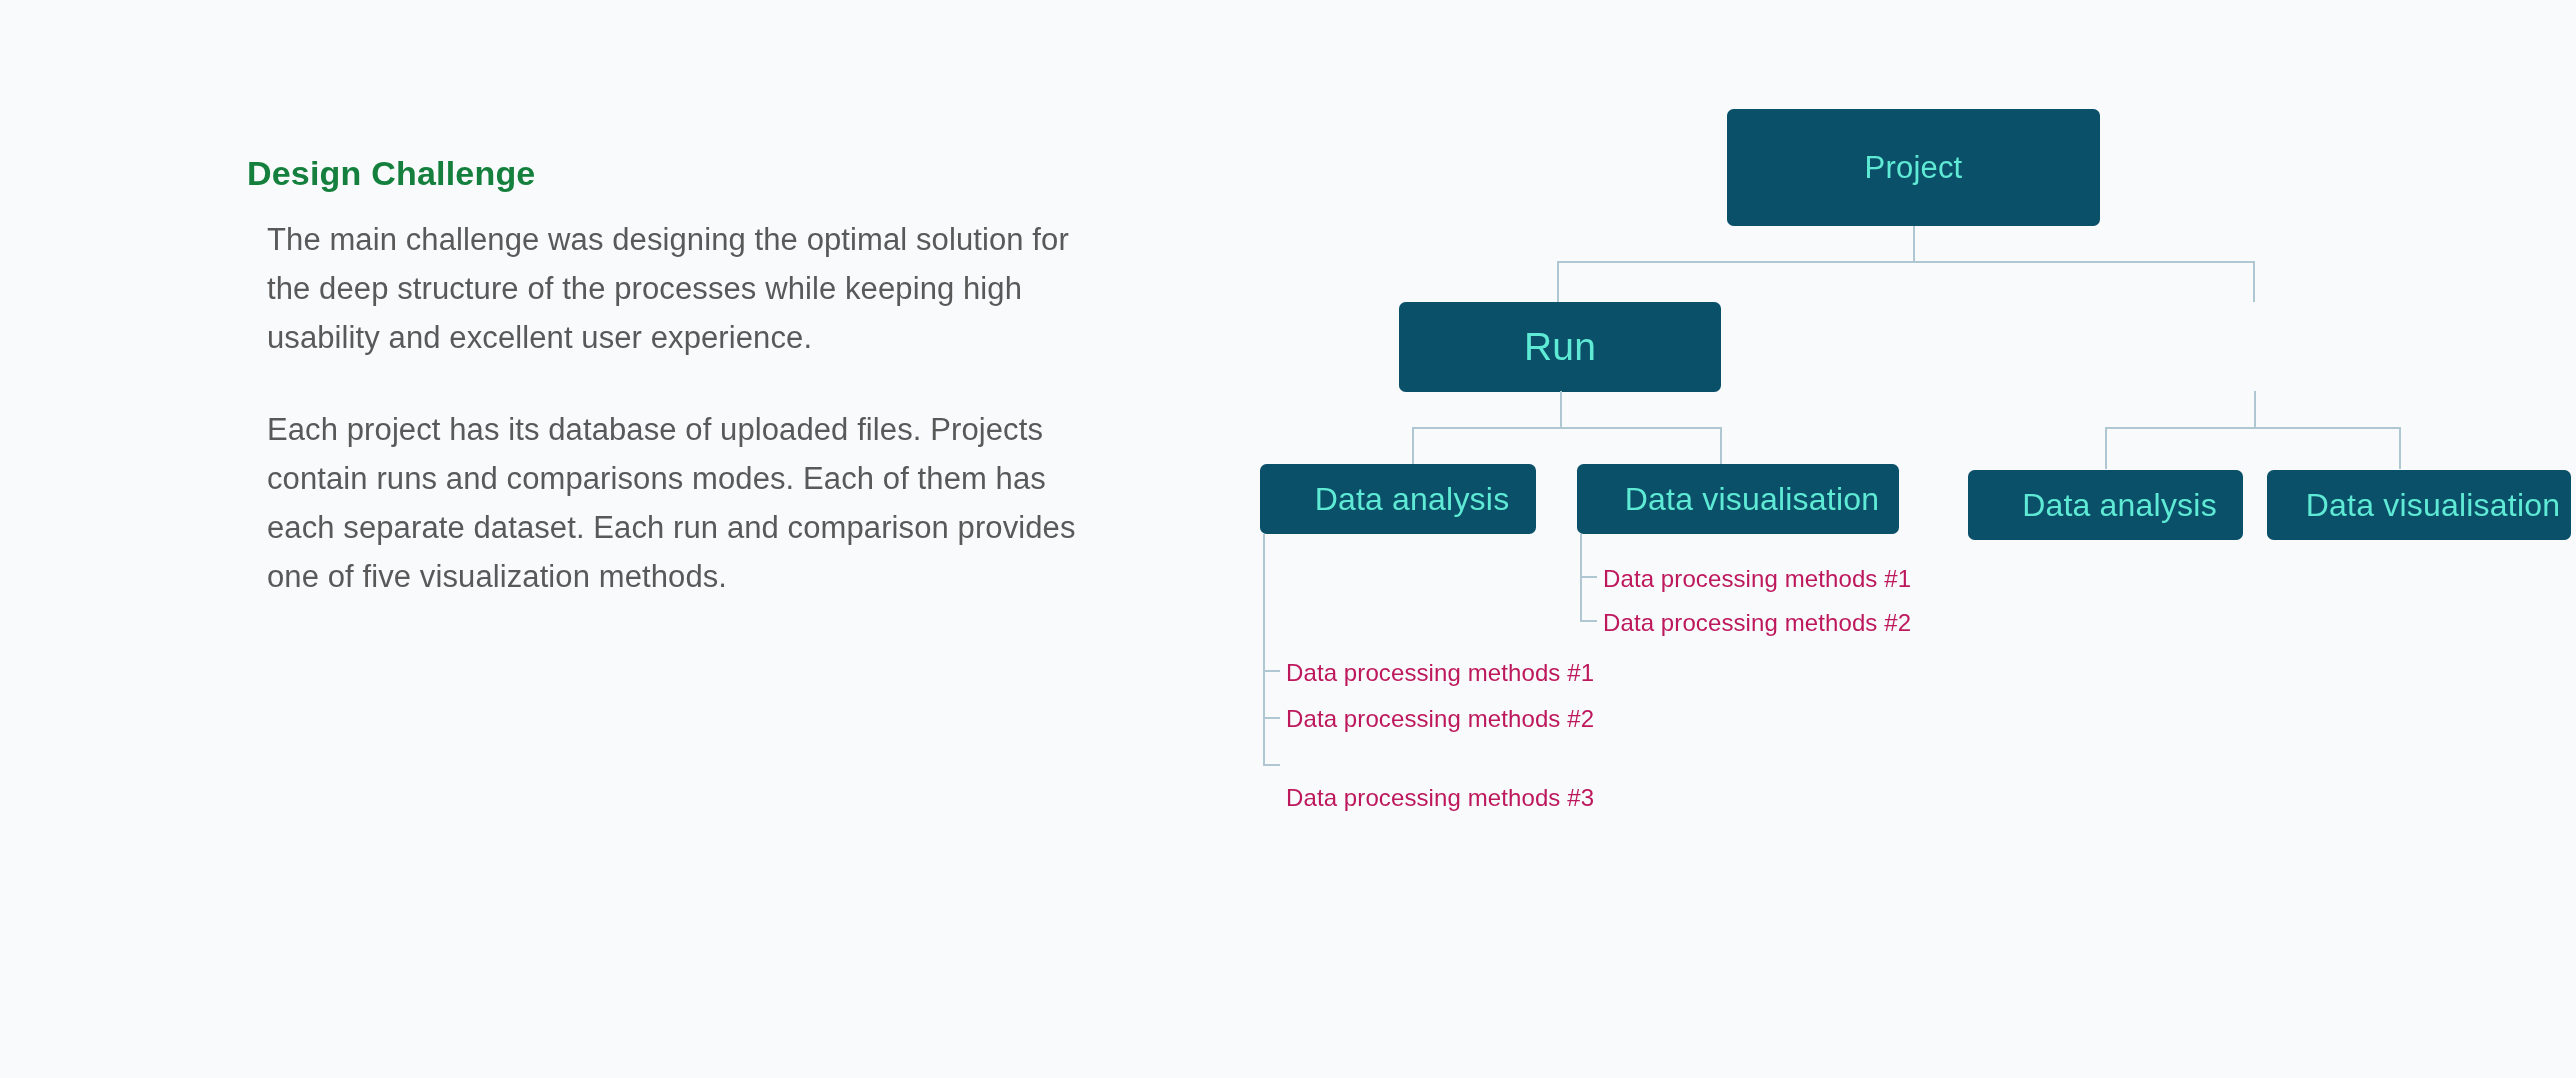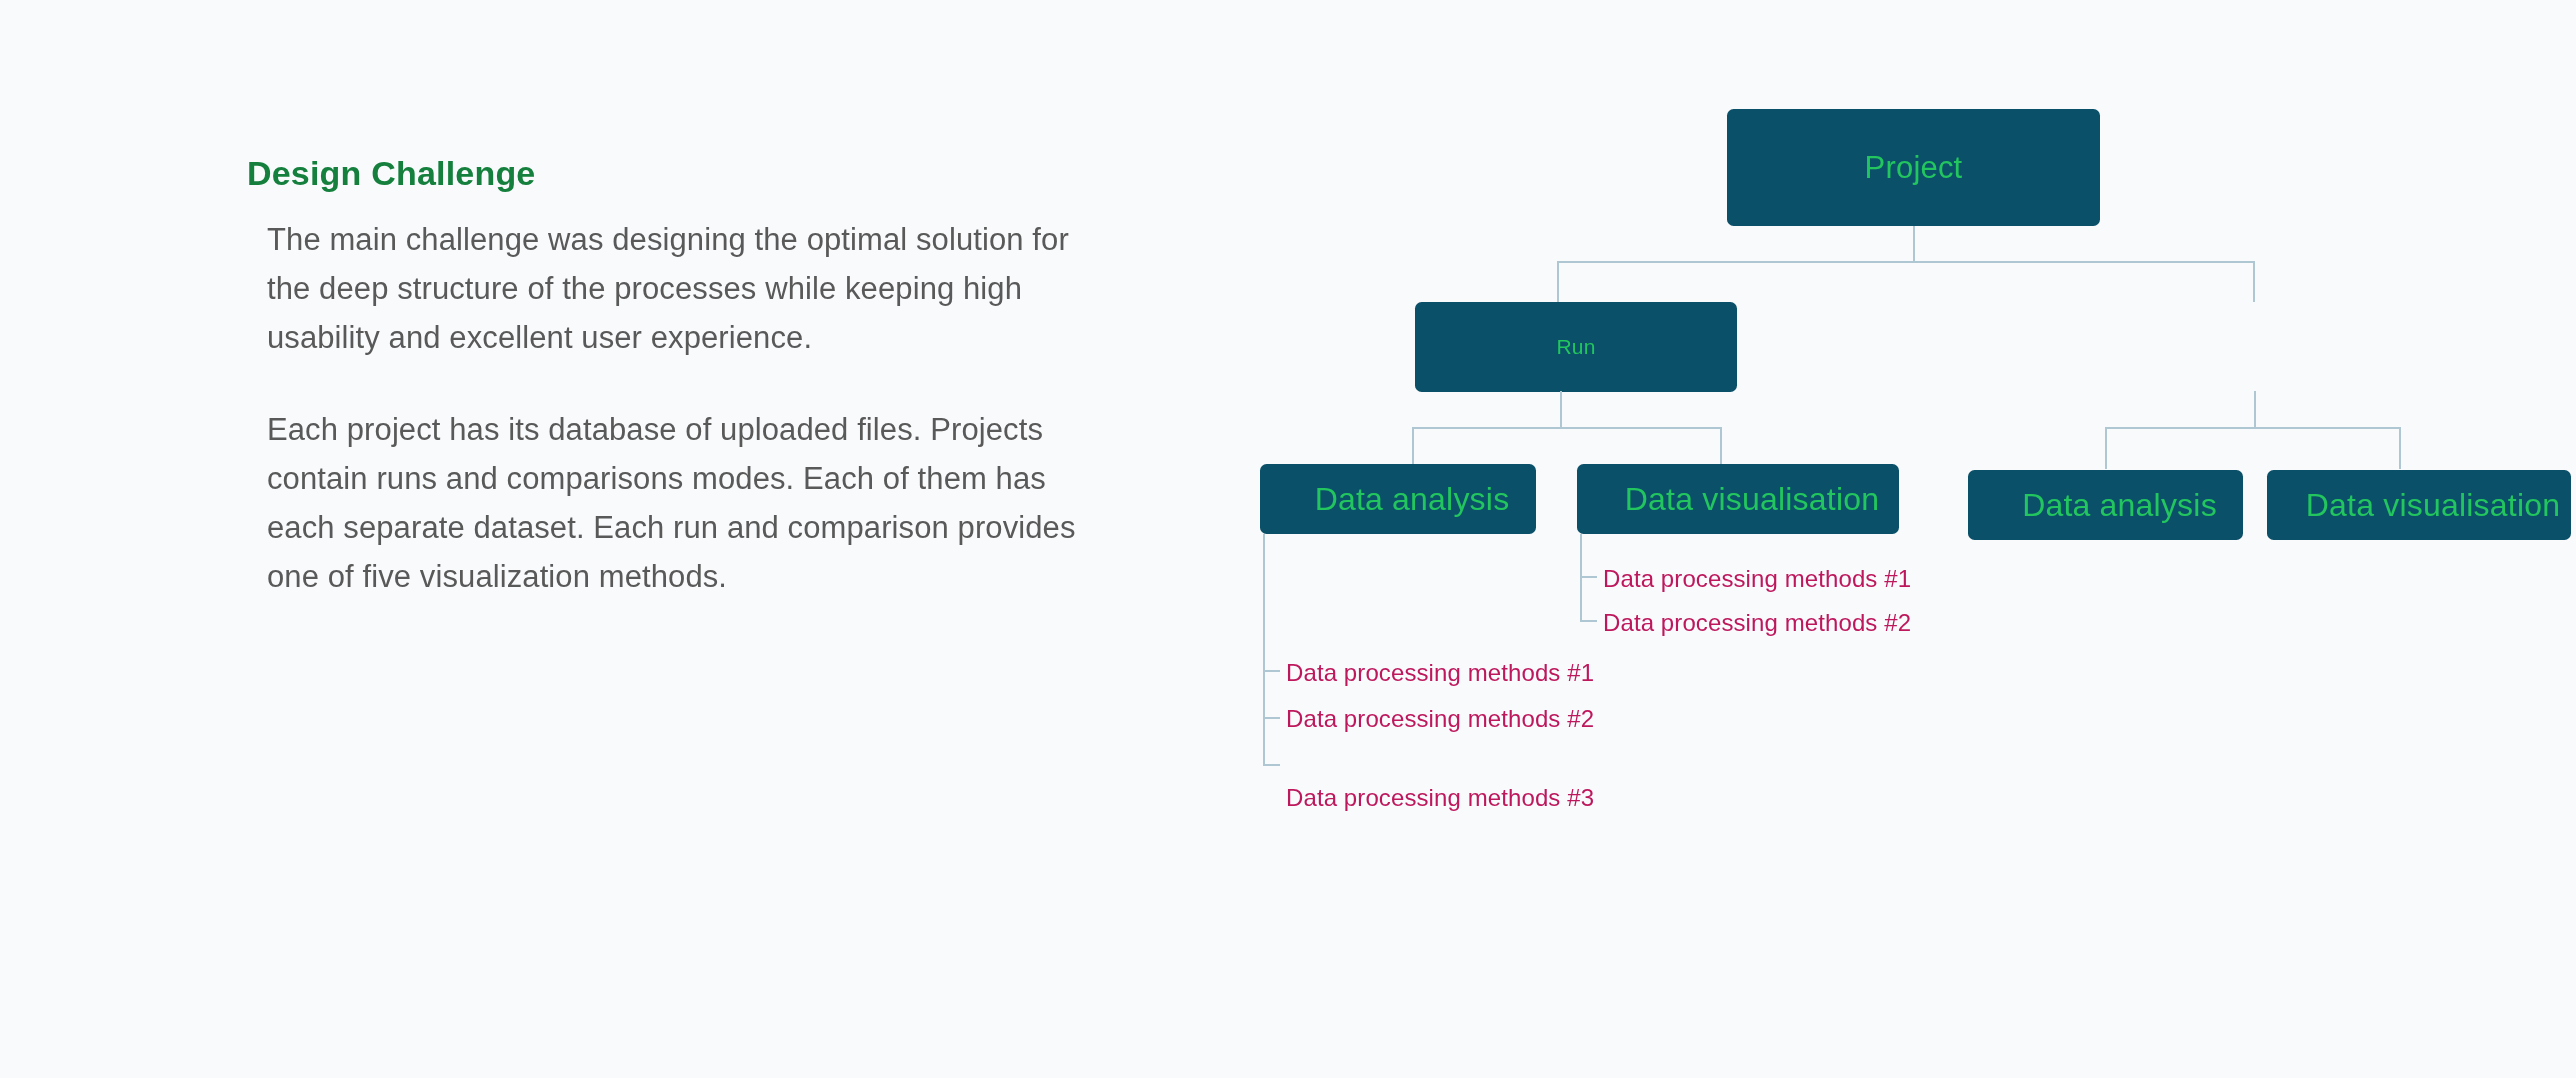--- a/index.html
+++ b/index.html
@@ -52,31 +52,31 @@
     position: absolute;
     left: 0;
     top: 0;
     width: 2576px;
     height: 1079px;
   }
 
   .node {
     position: absolute;
     background: #0a5069;
-    color: #22c55e;
+    color: #5eead4;
     border-radius: 6.6px;
     display: flex;
     align-items: center;
     justify-content: center;
     text-align: center;
     letter-spacing: 0.2px;
   }
 
   .node.lvl1 { font-size: 31px; }
-  .node.lvl2 { font-size: 21px; margin-left: 16px; }
+  .node.lvl2 { font-size: 39px; }
   .node.lvl3 { font-size: 32px; padding-left: 28px; }
 
   
   .edge-v {
     position: absolute;
     width: 1.9px;
     background: #afc7d2;
   }
   .edge-h {
     position: absolute;

